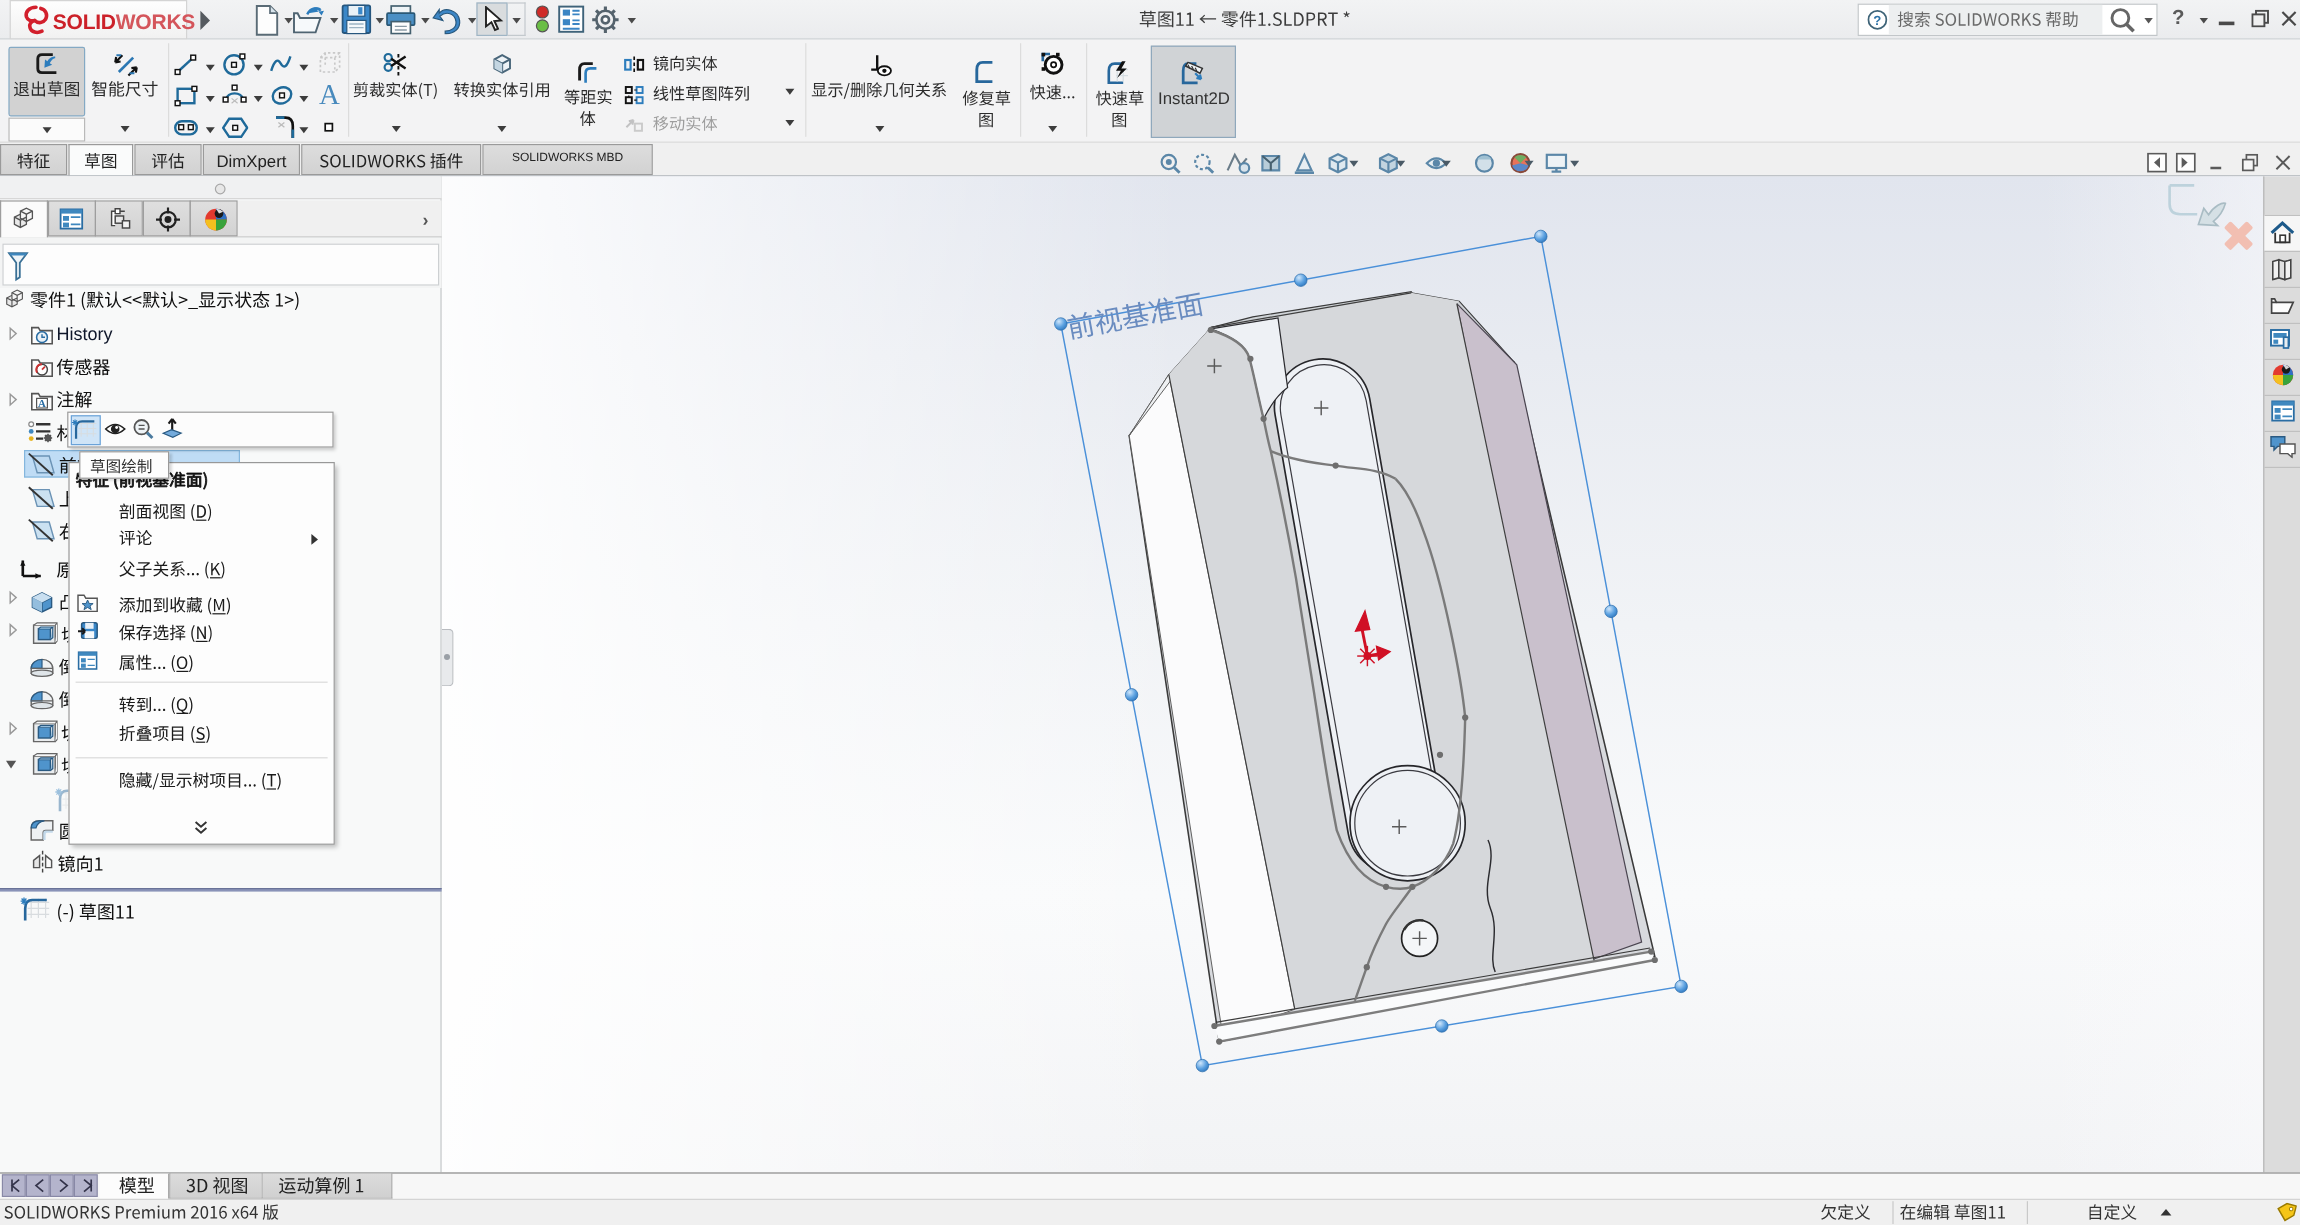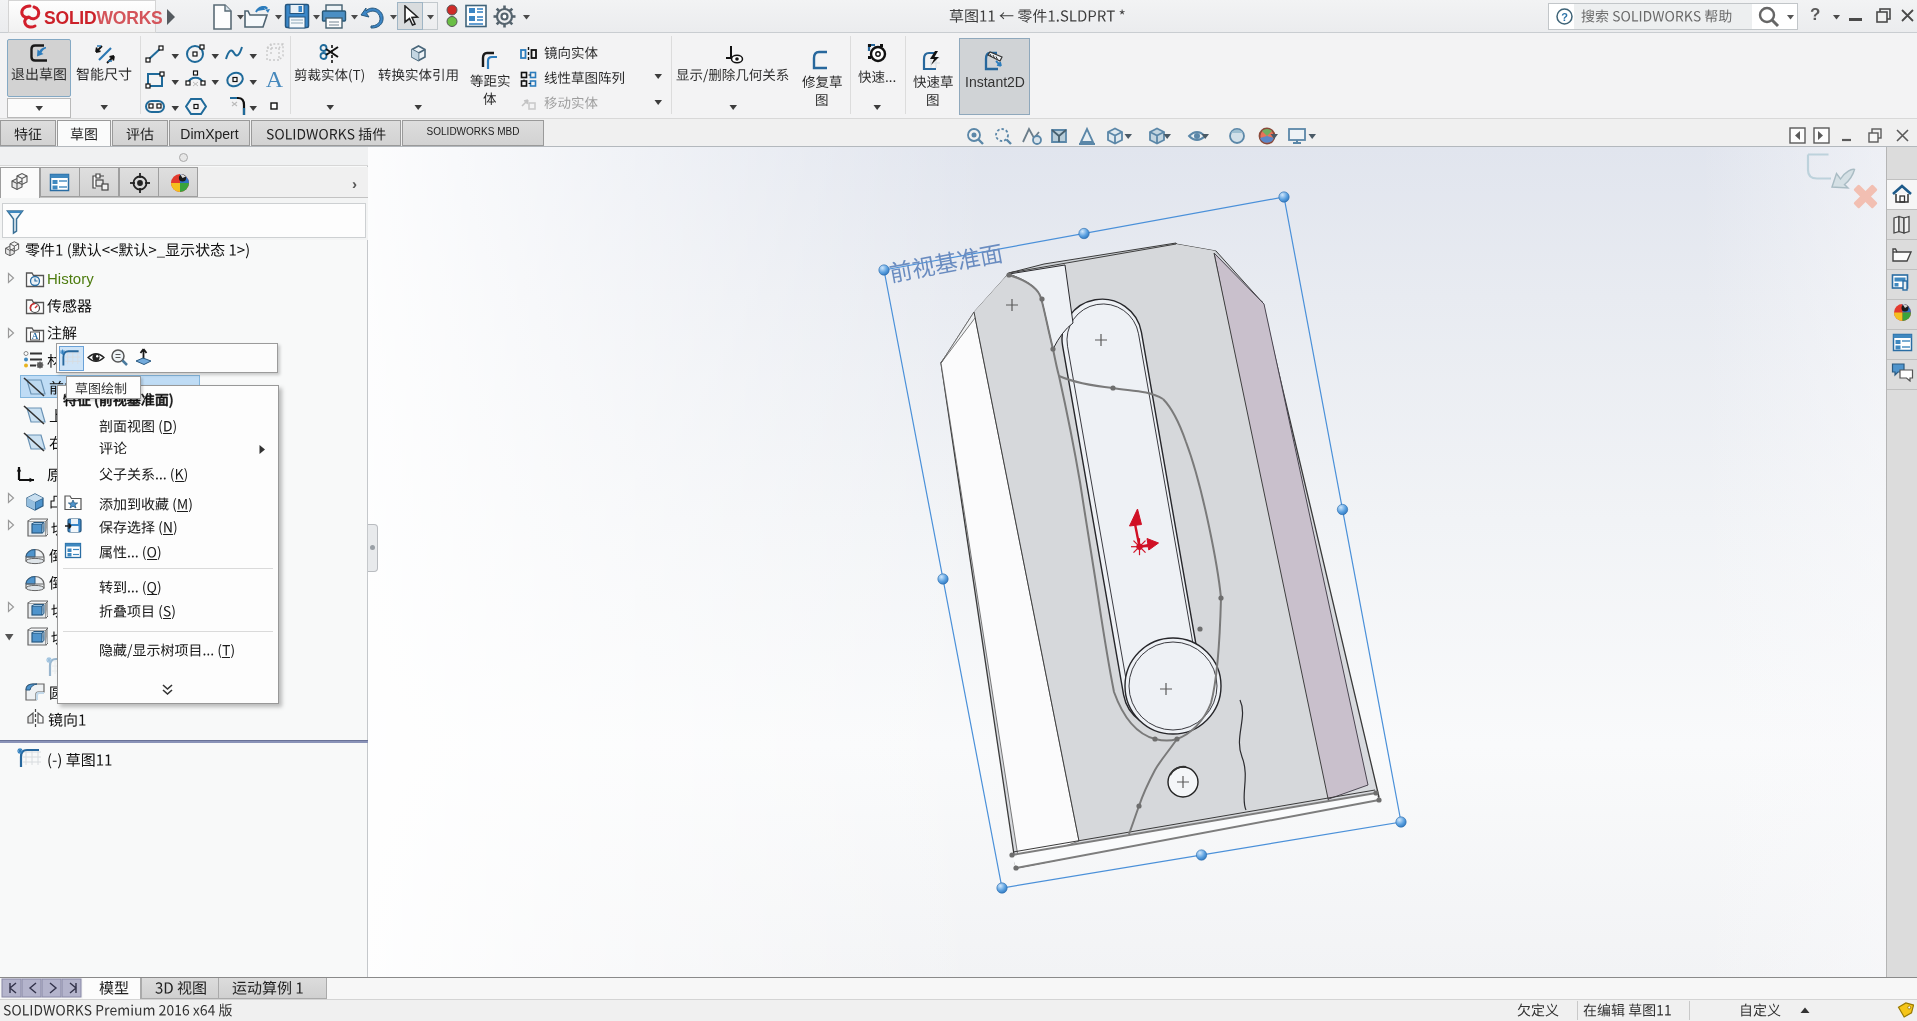--- a/index.html
+++ b/index.html
@@ -713,21 +713,21 @@
     </g>
   </svg>
 <svg class="abs" style="left:7px;top:272px" width="8" height="12" viewBox="0 0 8 12">
     <path d="M1.5 1.5 L6.5 6 L1.5 10.5 Z" fill="none" stroke="#9a9a9a" stroke-width="1.2"></path>
   </svg>
 <svg class="abs" style="left:25px;top:270px" width="20" height="18" viewBox="0 0 20 18">
 <path d="M1.5 3 L7 3 L8.5 5.5 L18.5 5.5 L18.5 16.5 L1.5 16.5 Z" fill="#fcfcfc" stroke="#555" stroke-width="1.3"></path>
 <circle cx="10" cy="11" r="4.5" fill="#eaf1f6" stroke="#2a6da3" stroke-width="1.3"></circle>
     <path d="M10 8.5 L10 11 L12.5 11" stroke="#2a6da3" stroke-width="1.2" fill="none"></path>
   </svg>
-<div class="abs" style="left:47px;top:270px;font-size:15px;color:#4d7c0f">History</div>
+<div class="abs" style="left:47px;top:270px;font-size:15px;color:#0f172a">History</div>
 <svg class="abs" style="left:25px;top:297px" width="20" height="18" viewBox="0 0 20 18">
 <path d="M1.5 3 L7 3 L8.5 5.5 L18.5 5.5 L18.5 16.5 L1.5 16.5 Z" fill="#fcfcfc" stroke="#555" stroke-width="1.3"></path>
 <circle cx="10" cy="11" r="4.5" fill="#fff" stroke="#444" stroke-width="1.2"></circle>
     <path d="M10 11 L12.5 8.5" stroke="#c33" stroke-width="1.4"></path>
     <path d="M6 13.5 A4.5 4.5 0 0 1 10 6.5" fill="none" stroke="#c33" stroke-width="1.6"></path>
   </svg>
 <svg style="position:absolute;left:47.0px;top:294.5px;overflow:visible" width="45" height="22">
     <g>
       <path transform="translate(0,16.5)" d="M4.0 -12.5C3.1 -10.3 1.7 -8.0 0.3 -6.6C0.5 -6.3 0.8 -5.7 0.9 -5.4C1.4 -6.0 1.9 -6.6 2.4 -7.3V1.2H3.5V-9.0C4.1 -10.0 4.6 -11.1 5.1 -12.2ZM7.0 -1.9C8.4 -1.0 10.1 0.3 11.0 1.2L11.8 0.4C11.4 -0.0 10.8 -0.5 10.2 -1.0C11.3 -2.3 12.6 -3.7 13.5 -4.8L12.7 -5.2L12.5 -5.2H7.7L8.2 -7.0H14.3V-8.0H8.5L9.0 -9.8H13.6V-10.9H9.3L9.7 -12.4L8.6 -12.5L8.2 -10.9H5.2V-9.8H7.9L7.4 -8.0H4.4V-7.0H7.1C6.8 -5.9 6.4 -4.9 6.2 -4.1H11.5C10.9 -3.4 10.1 -2.5 9.3 -1.6C8.8 -2.0 8.3 -2.3 7.8 -2.6Z M18.6 -9.2V-8.3H23.3V-9.2ZM18.9 -2.8V-0.3C18.9 0.8 19.4 1.1 21.1 1.1C21.5 1.1 24.2 1.1 24.6 1.1C26.1 1.1 26.4 0.6 26.6 -1.3C26.3 -1.3 25.8 -1.5 25.5 -1.6C25.4 -0.1 25.3 0.1 24.5 0.1C23.9 0.1 21.6 0.1 21.2 0.1C20.2 0.1 20.1 0.1 20.1 -0.3V-2.8ZM21.2 -3.0C21.9 -2.3 22.8 -1.3 23.2 -0.7L24.1 -1.2C23.7 -1.8 22.8 -2.8 22.1 -3.5ZM26.4 -2.4C27.0 -1.5 27.8 -0.3 28.0 0.4L29.1 0.1C28.8 -0.7 28.1 -1.9 27.4 -2.8ZM17.2 -2.4C16.9 -1.6 16.3 -0.5 15.7 0.3L16.7 0.7C17.3 -0.1 17.8 -1.2 18.2 -2.1ZM19.7 -6.6H22.1V-5.0H19.7ZM18.7 -7.4V-4.2H23.0V-7.4ZM16.9 -11.1V-8.8C16.9 -7.3 16.8 -5.2 15.7 -3.6C15.9 -3.5 16.3 -3.1 16.5 -2.9C17.7 -4.6 18.0 -7.1 18.0 -8.8V-10.1H23.8C24.0 -8.4 24.4 -6.8 25.0 -5.7C24.4 -5.0 23.7 -4.5 22.9 -4.1C23.2 -3.9 23.6 -3.5 23.7 -3.3C24.3 -3.7 24.9 -4.2 25.5 -4.7C26.1 -3.7 26.9 -3.2 27.8 -3.2C28.8 -3.2 29.2 -3.7 29.4 -5.6C29.1 -5.7 28.7 -5.9 28.5 -6.1C28.4 -4.7 28.2 -4.2 27.9 -4.2C27.3 -4.2 26.7 -4.7 26.2 -5.5C27.1 -6.6 27.9 -7.8 28.4 -9.2L27.3 -9.4C27.0 -8.4 26.4 -7.4 25.7 -6.5C25.4 -7.5 25.0 -8.7 24.9 -10.1H29.2V-11.1H27.5L28.0 -11.5C27.6 -11.9 26.8 -12.4 26.1 -12.6L25.5 -12.1C26.0 -11.8 26.7 -11.4 27.1 -11.1H24.8C24.7 -11.6 24.7 -12.1 24.7 -12.6H23.6C23.6 -12.1 23.6 -11.6 23.7 -11.1Z M32.9 -10.9H35.5V-8.8H32.9ZM39.3 -10.9H42.0V-8.8H39.3ZM39.2 -7.3C39.8 -7.0 40.6 -6.6 41.1 -6.3H36.8C37.1 -6.8 37.4 -7.3 37.7 -7.8L36.6 -8.0V-11.9H31.9V-7.9H36.5C36.2 -7.3 35.9 -6.8 35.5 -6.3H30.8V-5.3H34.5C33.5 -4.4 32.1 -3.6 30.4 -3.0C30.7 -2.8 31.0 -2.4 31.1 -2.1L31.9 -2.5V1.2H33.0V0.8H35.5V1.1H36.6V-3.4H33.7C34.6 -4.0 35.3 -4.6 35.9 -5.3H38.7C39.4 -4.6 40.2 -4.0 41.1 -3.4H38.3V1.2H39.4V0.8H42.0V1.1H43.1V-2.5L43.9 -2.2C44.0 -2.5 44.3 -2.9 44.6 -3.1C42.9 -3.5 41.3 -4.3 40.1 -5.3H44.2V-6.3H41.6L42.0 -6.7C41.5 -7.1 40.6 -7.6 39.8 -7.9ZM38.3 -11.9V-7.9H43.1V-11.9ZM33.0 -0.2V-2.4H35.5V-0.2ZM39.4 -0.2V-2.4H42.0V-0.2Z" fill="#111"></path>
     </g>

